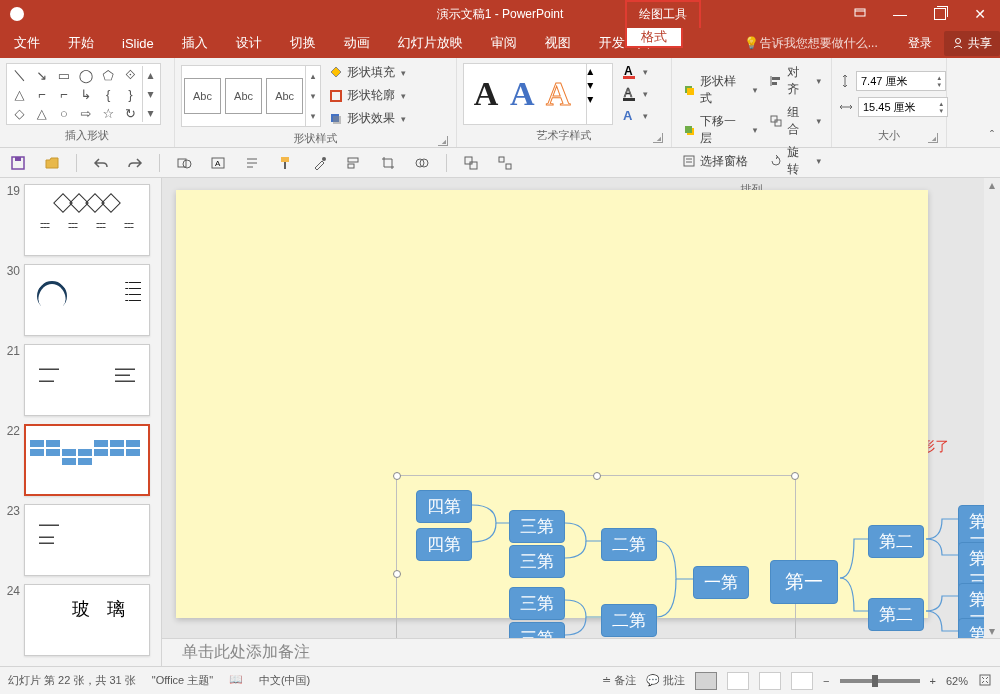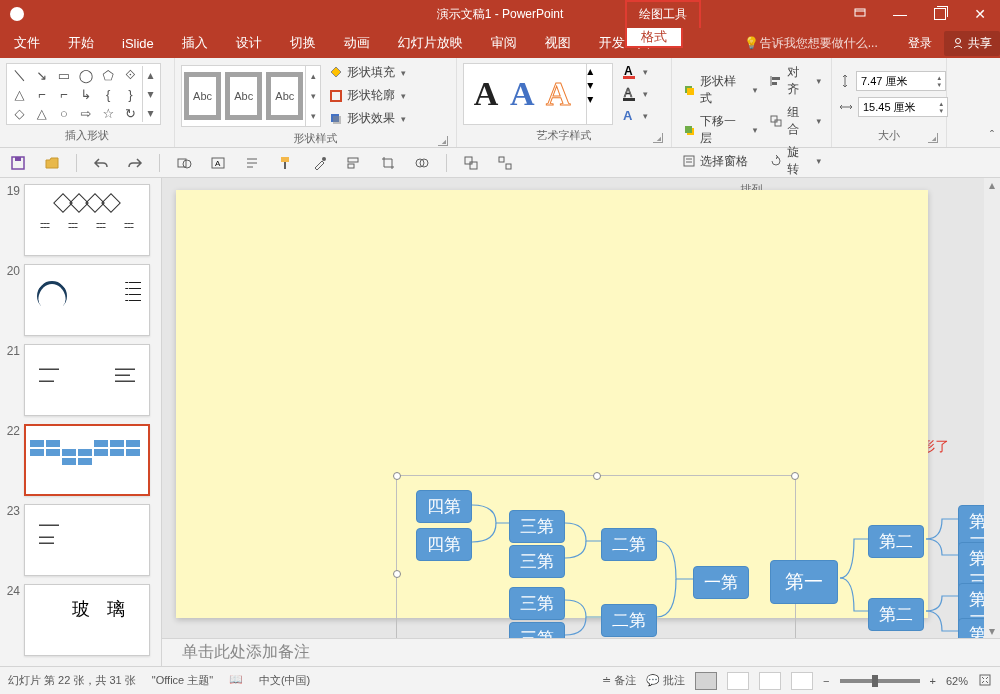--- a/index.html
+++ b/index.html
@@ -32,21 +32,21 @@
 .group-body { flex: 1; display: flex; align-items: center; gap: 4px; }
 
 
 .shapes-gallery { width: 155px; height: 62px; border: 1px solid #D4D4D4; background: #fff; display: grid; grid-template-columns: repeat(6, 1fr) 16px; grid-template-rows: repeat(3, 1fr); padding: 2px; gap: 1px; }
 .shapes-gallery .sh { display: flex; align-items: center; justify-content: center; color: #555; font-size: 13px; }
 .shapes-gallery .scroll { grid-column: 7; border-left: 1px solid #D4D4D4; display: flex; flex-direction: column; justify-content: space-between; }
 .shapes-gallery .sb { height: 20px; display: flex; align-items: center; justify-content: center; color: #666; }
 
 
 .style-gallery { width: 140px; height: 62px; border: 1px solid #D4D4D4; background: #fff; display: flex; align-items: center; }
-.style-gallery .sg-item { width: 40px; height: 48px; border: 5px solid #a3a3a3; margin: 0 2px; display: flex; align-items: center; justify-content: center; color: #555; font-size: 11px; }
+.style-gallery .sg-item { width: 40px; height: 36px; border: 1px solid #a3a3a3; margin: 0 2px; display: flex; align-items: center; justify-content: center; color: #555; font-size: 11px; }
 .style-gallery .sg-scroll { width: 16px; height: 60px; border-left: 1px solid #D4D4D4; display: flex; flex-direction: column; }
 .style-gallery .sb2 { flex: 1; display: flex; align-items: center; justify-content: center; color: #666; font-size: 9px; }
 
 .rb-btn { display: flex; align-items: center; gap: 4px; padding: 2px 4px; font-size: 12px; color: #444; }
 .rb-btn svg { flex-shrink: 0; }
 .vstack { display: flex; flex-direction: column; gap: 2px; }
 .dd { font-size: 9px; color: #666; margin-left: 2px; }
 
 
 .wa-gallery { width: 150px; height: 62px; border: 1px solid #D4D4D4; background: #fff; display: flex; align-items: center; justify-content: space-around; padding: 0 4px; }
@@ -457,21 +457,21 @@
           </div>
         <div style="display:flex;justify-content:space-around;padding:0 6px;font-size:3px;color:#333;">
             <span>▬▬▬<br>▬▬▬</span>
             <span>▬▬▬<br>▬▬▬</span>
             <span>▬▬▬<br>▬▬▬</span>
             <span>▬▬▬<br>▬▬▬</span>
           </div>
       </div>
     </div>
     <div class="thumb">
-        <div class="num">20</div>
+        <div class="num">30</div>
       <div class="preview">
           <div class="tp20">
             <div class="sw"></div>
           </div>
         <div style="position:absolute;right:8px;top:14px;font-size:3px;line-height:6px;">▬ ▬▬▬▬<br>▬ ▬▬▬▬<br>▬ ▬▬▬▬<br>▬ ▬▬▬▬</div>
       </div>
     </div>
     <div class="thumb">
         <div class="num">21</div>
       <div class="preview">

